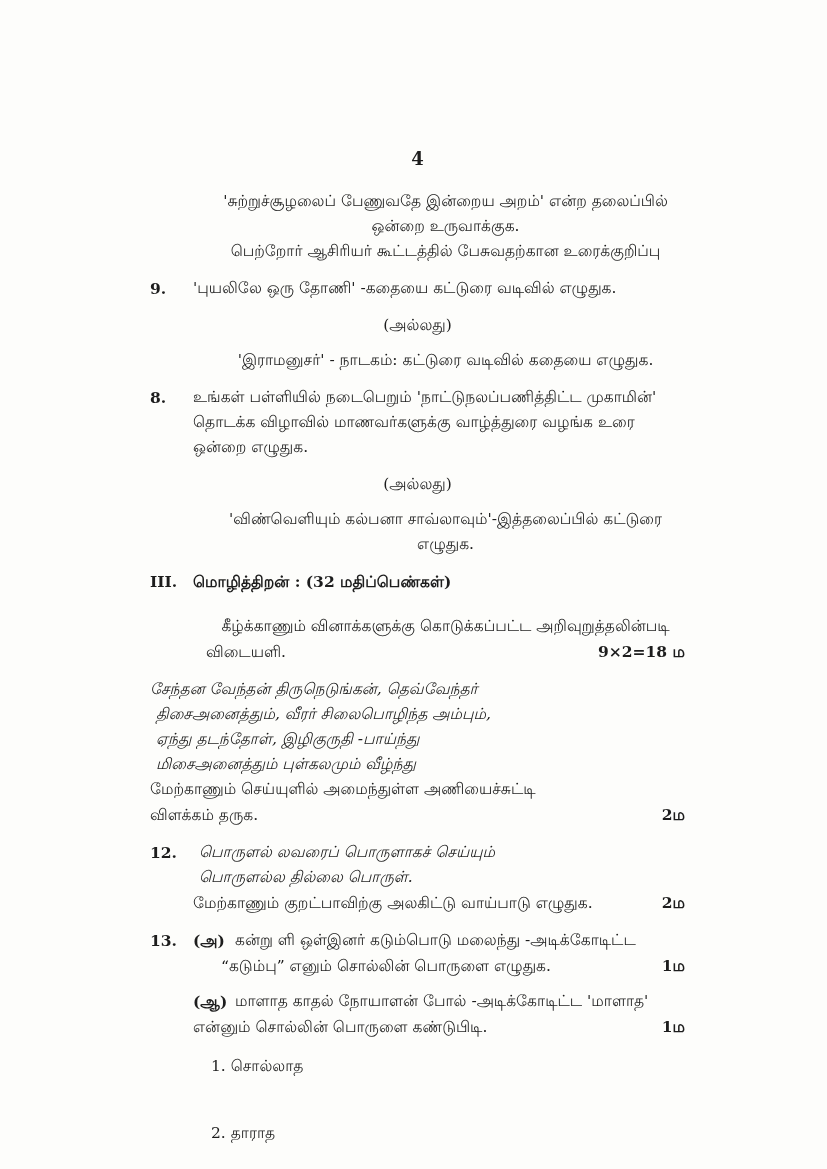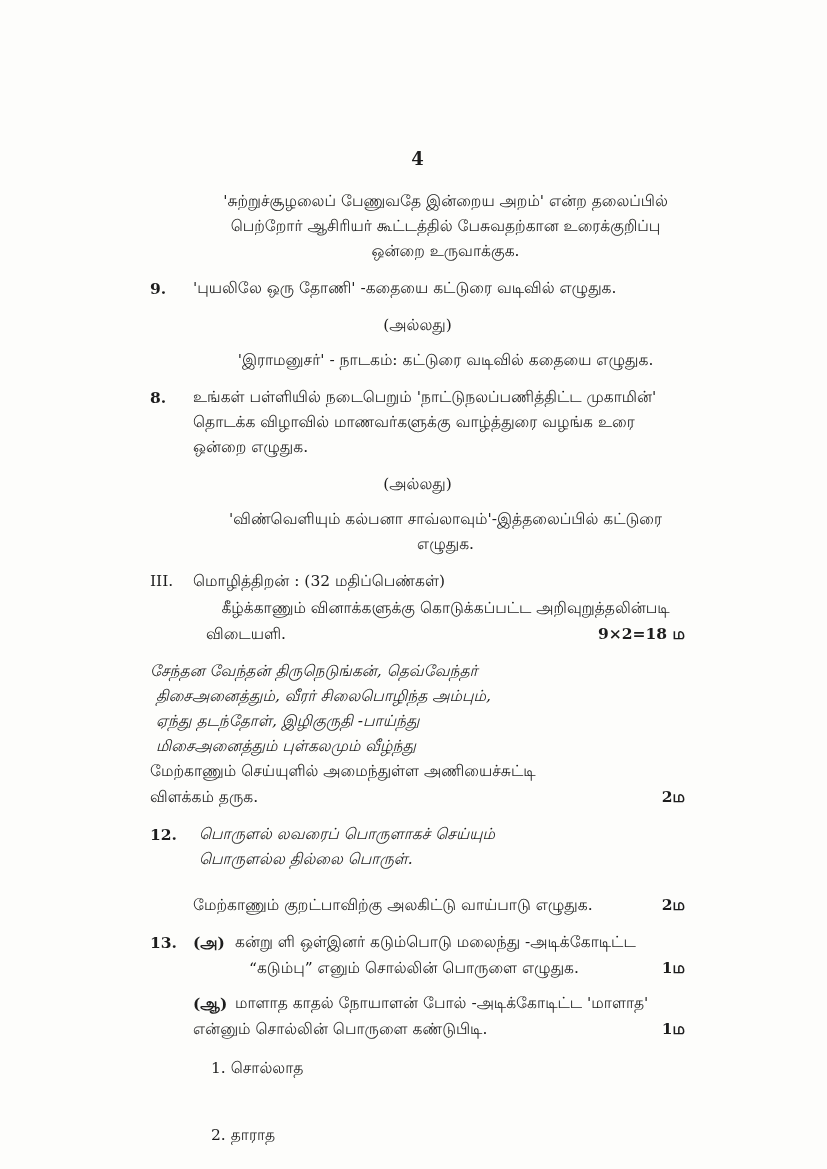--- a/index.html
+++ b/index.html
@@ -16,38 +16,38 @@
   .ql{display:flex;}
   .qnum{flex:0 0 43px;font-weight:bold;}
   .sublabel{flex:0 0 42px;font-weight:bold;}
   .qbody{flex:1;}
   .center{text-align:center;margin:6px 0 10px 0;}
   .marksline{display:flex;justify-content:space-between;align-items:baseline;}
   .marks{font-weight:bold;white-space:nowrap;margin-left:12px;}
   .poem{font-style:italic;}
   .poem-indent{margin-left:6px;}
   .ul{text-underline-offset:3px;}
-  .section-head{font-weight:normal;margin-bottom:2px;}
+  .section-head{font-weight:bold;margin-bottom:20px;}
   .section-head .roman{display:inline-block;min-width:43px;}
-  .subline-indent{margin-left:56px;}
+  .subline-indent{margin-left:28px;}
   .options{display:flex;gap:42px;margin-left:18px;margin-top:14px;flex-direction:column;}
   .footer{text-align:right;font-weight:bold;margin-top:52px;font-size:19px;}
   .subq{display:flex;margin-bottom:10px;}
 </style>
 </head>
 <body>
 
 <div class="page">
 
   <div class="page-number">4</div>
 
   <div class="block indent">
     <div>'சுற்றுச்சூழலைப் பேணுவதே இன்றைய அறம்' என்ற தலைப்பில்</div>
+    <div>ஒன்றை உருவாக்குக.</div>
     <div>பெற்றோர் ஆசிரியர் கூட்டத்தில் பேசுவதற்கான உரைக்குறிப்பு</div>
-    <div>ஒன்றை உருவாக்குக.</div>
   </div>
 
   <div class="block ql">
     <div class="qnum">9.</div>
     <div class="qbody">'புயலிலே ஒரு தோணி' -கதையை கட்டுரை வடிவில் எழுதுக.</div>
   </div>
 
   <div class="block center">(அல்லது)</div>
 
   <div class="block indent">'இராமனுசர்' - நாடகம்: கட்டுரை வடிவில் கதையை எழுதுக.</div>
@@ -88,21 +88,21 @@
         <span>விளக்கம் தருக.</span>
         <span class="marks">2ம</span>
       </div>
     </div>
   </div>
 
   <div class="block ql">
     <div class="qnum">12.</div>
     <div class="qbody">
       <div class="poem poem-indent">பொருளல் லவரைப் பொருளாகச் செய்யும்</div>
-      <div class="poem poem-indent" style="margin-bottom:20px;">பொருளல்ல தில்லை பொருள்.</div>
+      <div class="poem poem-indent" style="margin-bottom:0;">பொருளல்ல தில்லை பொருள்.</div>
       <div class="marksline">
         <span>மேற்காணும் குறட்பாவிற்கு அலகிட்டு வாய்பாடு எழுதுக.</span>
         <span class="marks">2ம</span>
       </div>
     </div>
   </div>
 
   <div class="block ql">
     <div class="qnum">13.</div>
     <div class="qbody">

